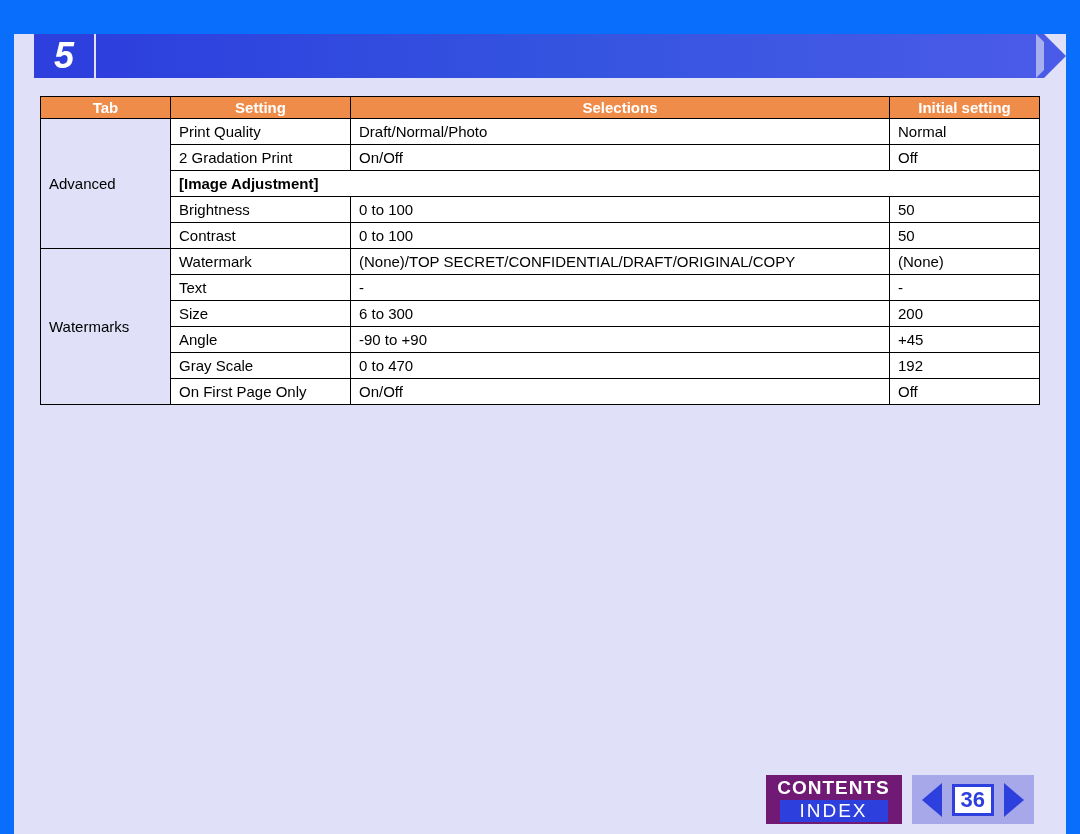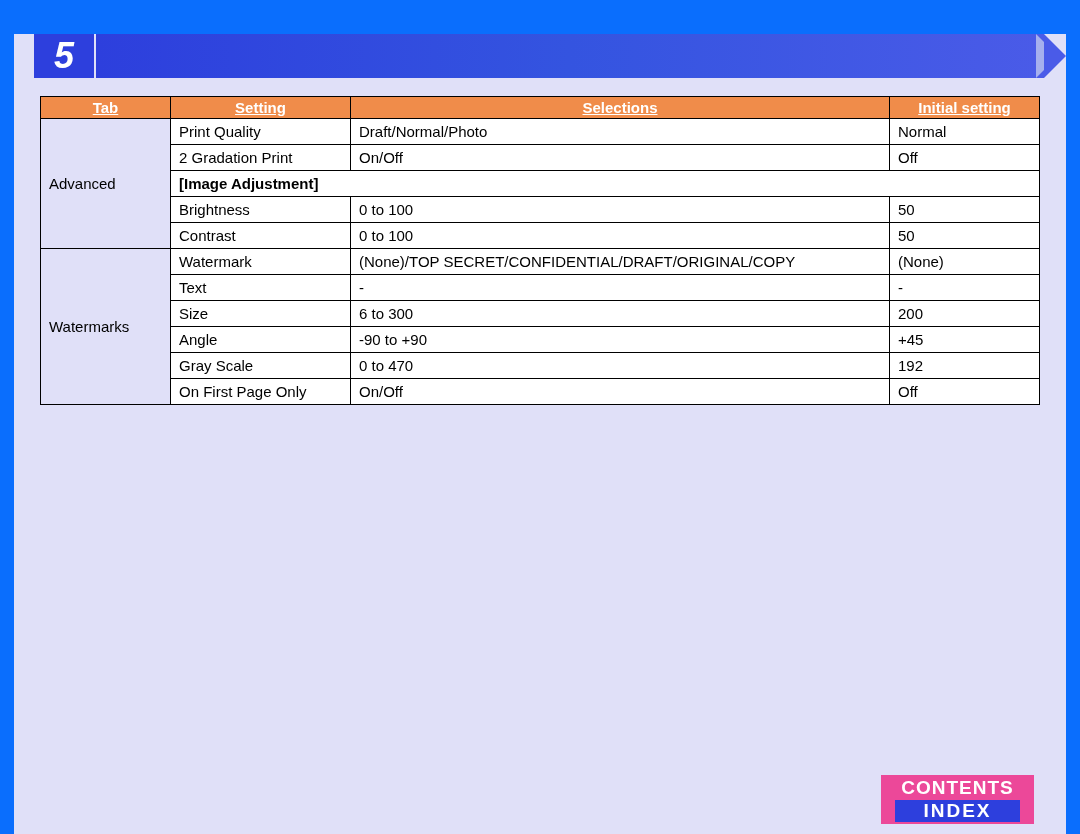--- a/index.html
+++ b/index.html
@@ -84,21 +84,20 @@
       font-size: 15px;
     }
     table.data th {
       background: #f08c4a;
       color: #ffffff;
       font-weight: bold;
       text-align: center;
       border: 1px solid #000;
       padding: 2px 6px;
       height: 22px;
-      text-decoration: underline;
     }
     table.data td {
       border: 1px solid #000;
       padding: 2px 8px;
       height: 26px;
       vertical-align: middle;
       background: #ffffff;
     }
     table.data td.tab-cell {
       background: #e0e0f8;
@@ -113,38 +112,38 @@
 
     .footer-nav {
       position: absolute;
       right: 32px;
       bottom: 16px;
       display: flex;
       align-items: stretch;
       gap: 10px;
     }
     .contents-index {
-      background: #ec4899;
+      background: #701a75;
       display: flex;
       flex-direction: column;
       align-items: center;
       justify-content: center;
       padding: 2px 14px;
-      width: 153px;
+      width: 136px;
     }
     .contents-text {
       color: #ffffff;
       font-size: 19px;
       font-weight: bold;
       letter-spacing: 1px;
     }
     .index-bar {
       background: #2d3fdd;
       color: #ffffff;
-      font-weight: bold;
+      font-weight: normal;
       font-size: 19px;
       letter-spacing: 2px;
       padding: 0 12px;
       display: flex;
       align-items: center;
       justify-content: center;
       width: 100%;
       margin-top: 1px;
     }
     .nav-side {
@@ -256,15 +255,20 @@
           </tr>
         </tbody>
     </table>
   </div>
 
   <div class="footer-nav">
     <div class="contents-index">
       <div class="contents-text">CONTENTS</div>
       <div class="index-bar">INDEX</div>
     </div>
+    <div class="nav-side">
+      <div class="tri-left"></div>
+      <div class="page-num">36</div>
+      <div class="tri-right"></div>
+    </div>
   </div>
 
 </div>
 
 </body></html>

